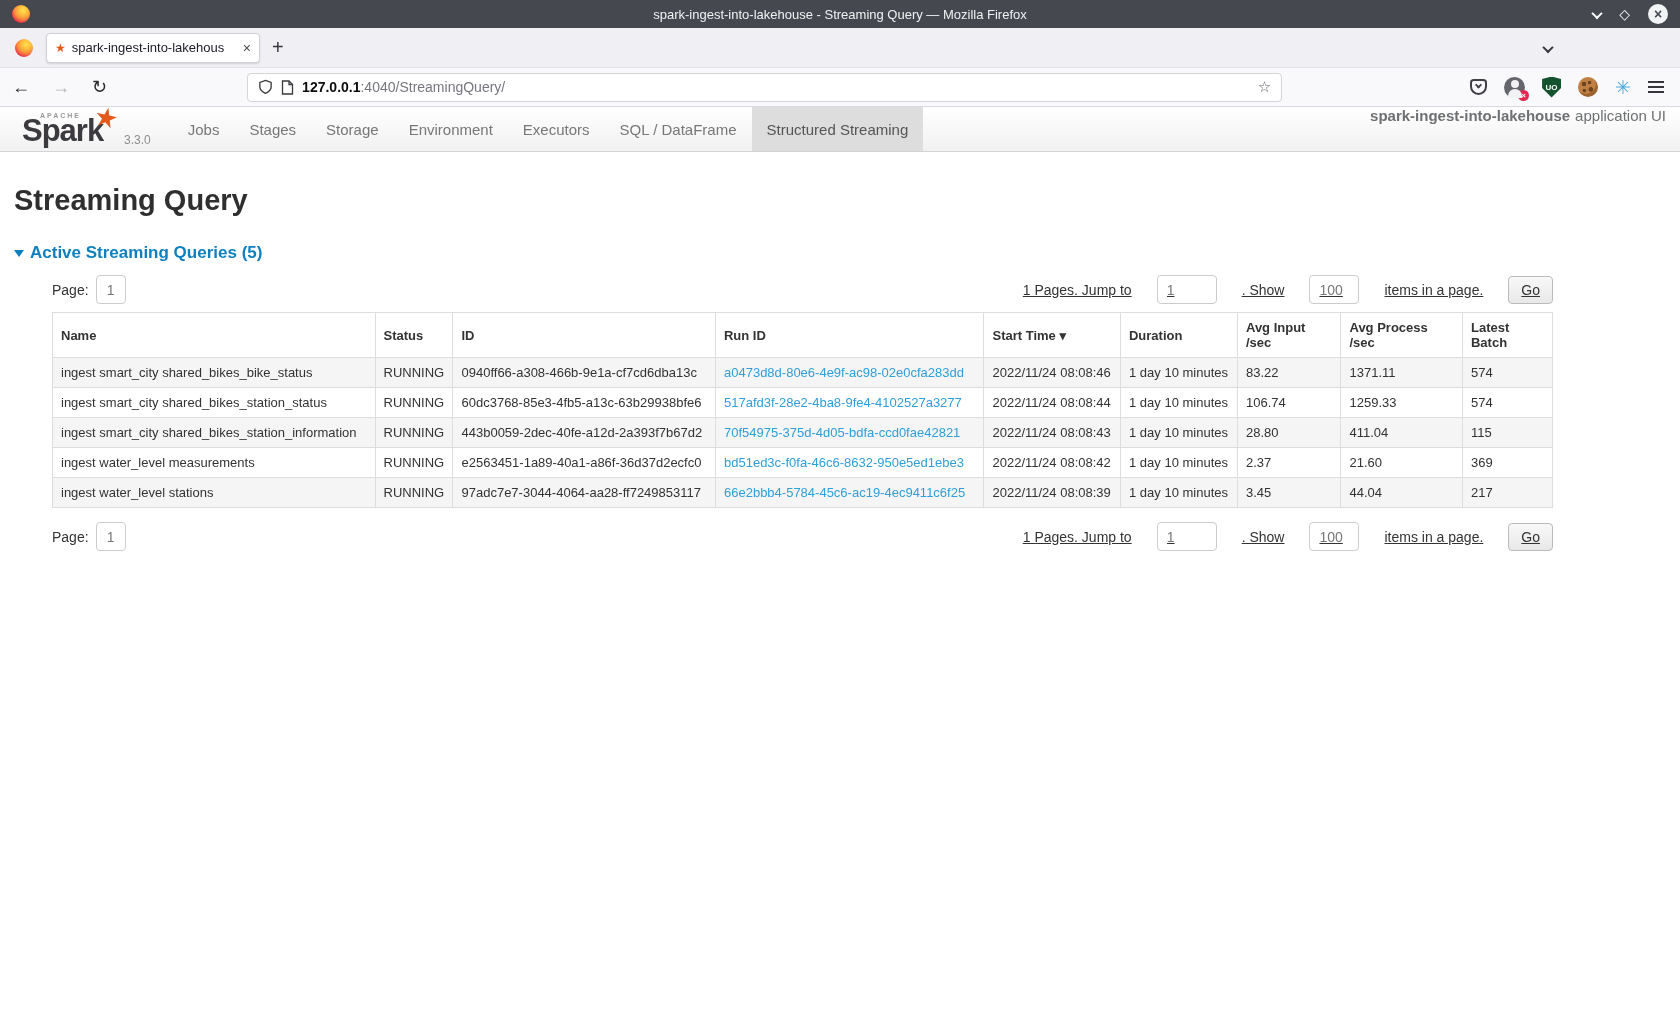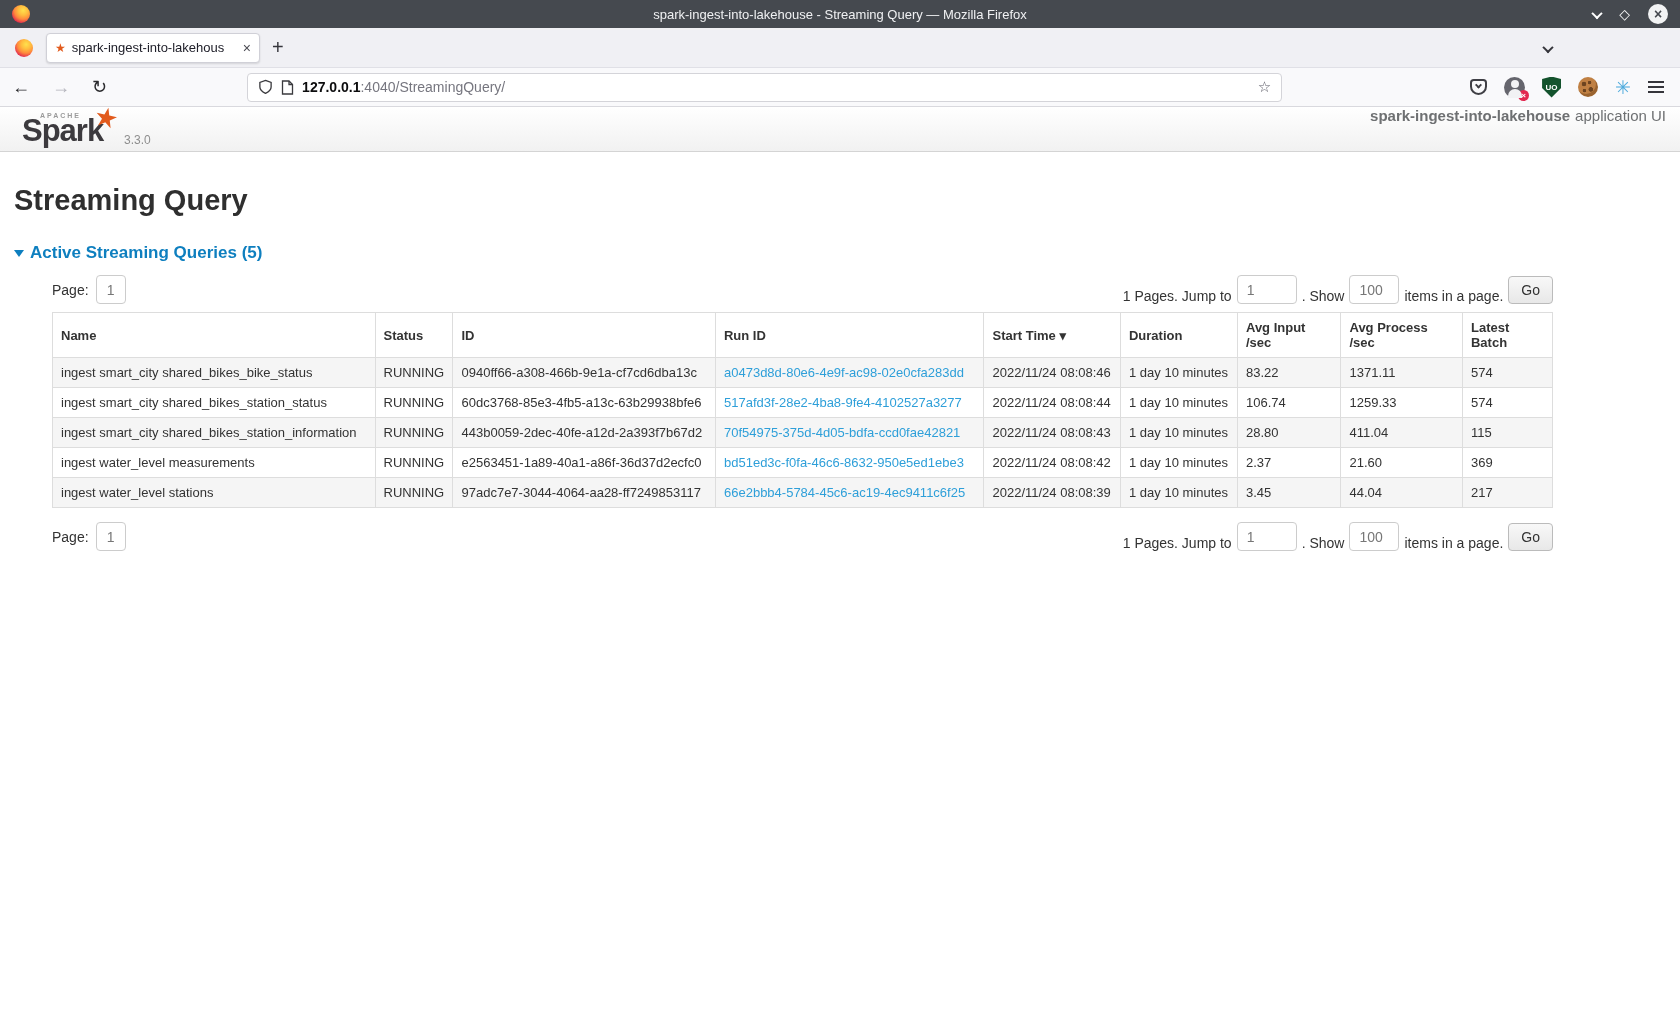--- a/index.html
+++ b/index.html
@@ -101,21 +101,21 @@
   .sec-arrow { width:0; height:0; border-left:5px solid transparent; border-right:5px solid transparent;
                border-top:7px solid #0e7fbf; margin-right:6px; }
   .section-title { color:#0e7fbf; font-weight:bold; font-size:17px; }
 
   .queries-section { margin:0 127px 5px 52px; }
   .pg-row { display:flex; align-items:center; font-size:14px; color:#333; margin:10px 0 8px; }
   .pg-row.bottom { margin-top:14px; }
   .pg-label { margin-right:7px; }
   .pg-input { width:30px; height:29px; border:1px solid #ccc; border-radius:4px; text-align:center;
               color:#777; font-size:14px; font-family:inherit; }
-  .pg-right { margin-left:auto; display:flex; align-items:flex-end; gap:5px; }
+  .pg-right { margin-left:auto; display:flex; align-items:center; gap:25px;text-decoration:underline; }
   .jump-input { width:60px; height:29px; border:1px solid #ccc; border-radius:4px; padding:0 9px;
                 color:#777; font-size:14px; font-family:inherit; }
   .show-input { width:50px; }
   .go-btn { padding:5px 12px; font-size:14px; color:#333; background:linear-gradient(#f8f8f8,#e8e8e8);
             border:1px solid #bbb; border-radius:4px; font-family:inherit; cursor:pointer; }
 
   table.queries { width:100%; border-collapse:collapse; font-size:13px; }
   .queries th, .queries td { border:1px solid #ddd; padding:7px 8px; text-align:left;
                              color:#333; vertical-align:middle; }
   .queries th { font-weight:bold; cursor:pointer; }
@@ -184,20 +184,29 @@
 
 <div class="spark-navbar">
   <div class="spark-brand">
     <span class="spark-logo">
       <span class="spark-apache">APACHE</span>
       <span class="spark-word">Spark</span>
       <span class="spark-star">★</span>
     </span>
     <span class="spark-version">3.3.0</span>
   </div>
+  <div class="spark-nav">
+      <div class="nav-item">Jobs</div>
+      <div class="nav-item">Stages</div>
+      <div class="nav-item">Storage</div>
+      <div class="nav-item">Environment</div>
+      <div class="nav-item">Executors</div>
+      <div class="nav-item">SQL / DataFrame</div>
+      <div class="nav-item active">Structured Streaming</div>
+    </div>
   <div class="app-label">
     <b>spark-ingest-into-lakehouse</b>
     <span>application UI</span>
   </div>
 </div>
 
 <h1 class="page-title">Streaming Query</h1>
 
 <div class="section-header">
   <span class="sec-arrow"></span>

